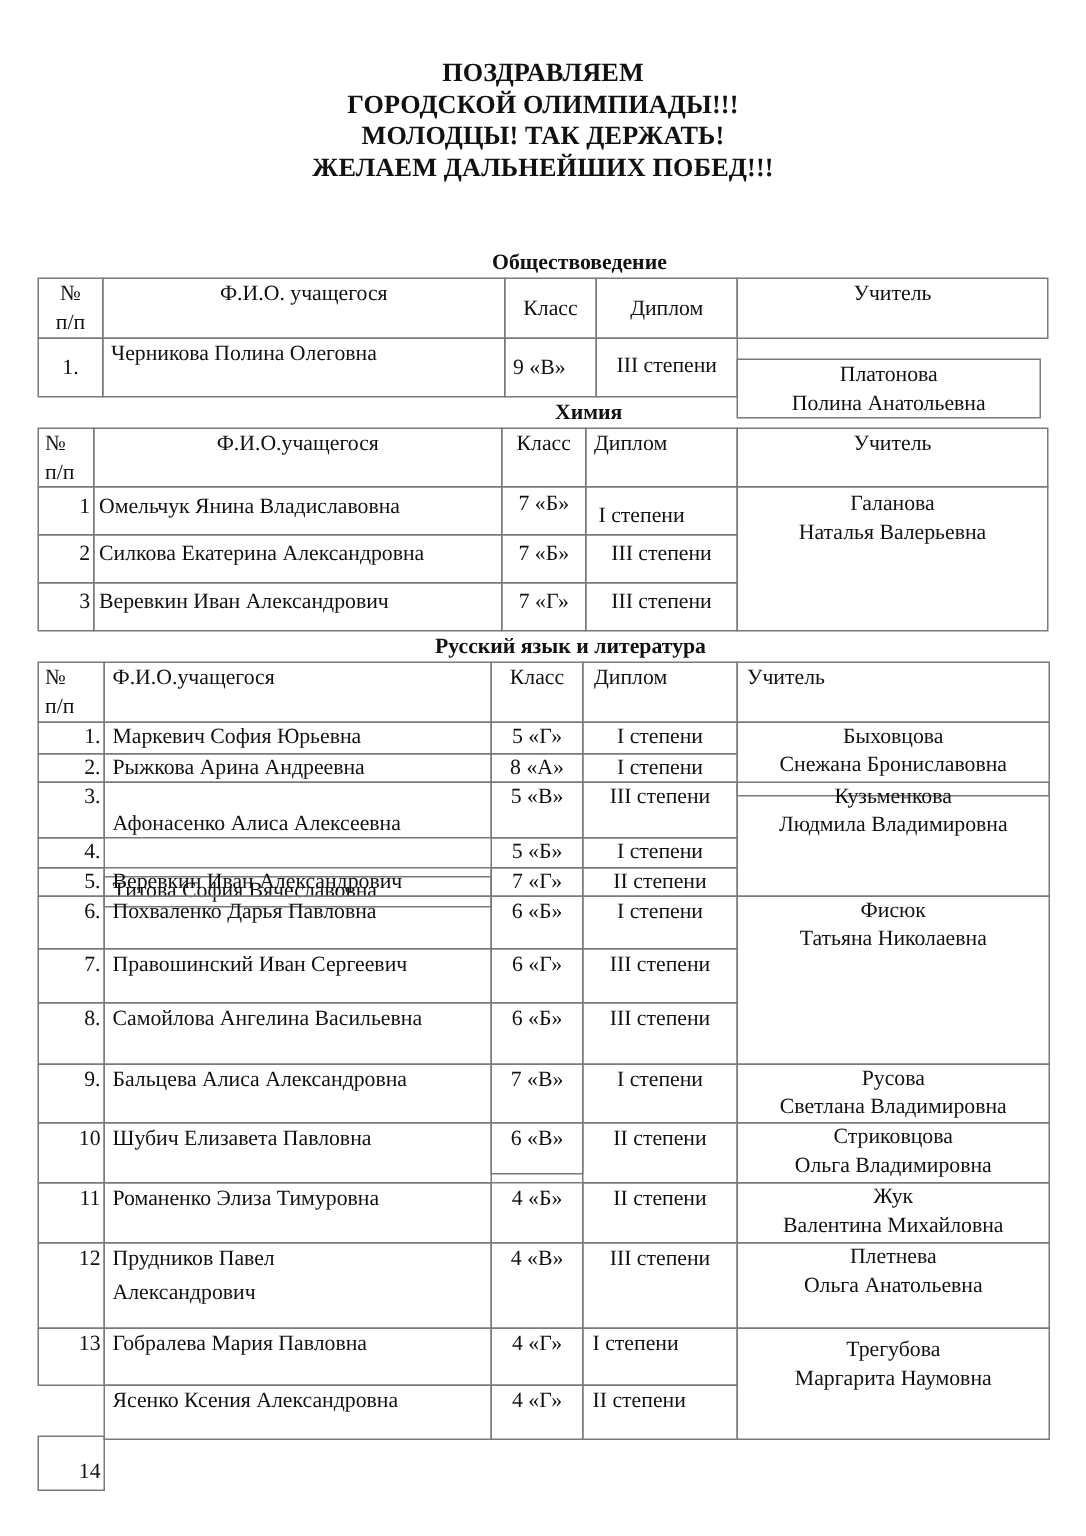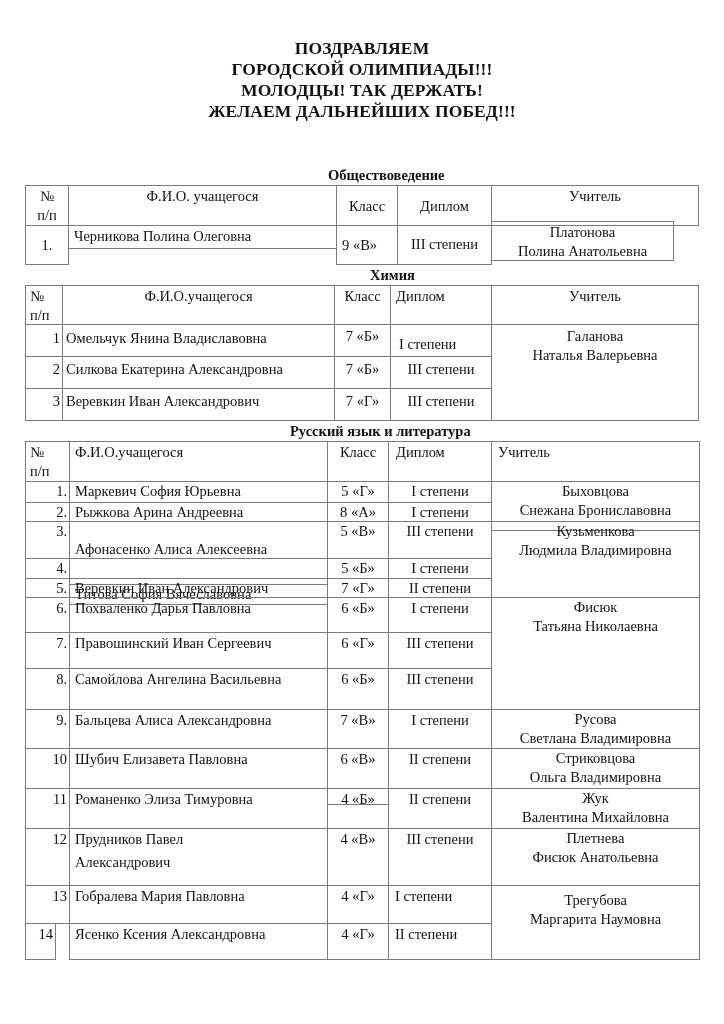--- a/index.html
+++ b/index.html
@@ -43,30 +43,30 @@
   <div class="cell c" style="left:397px; top:185px; width:95px; height:41px; padding-top:11px;">
       <span>Диплом</span>
     </div>
   <div class="cell c" style="left:491px; top:185px; width:208px; height:41px; padding-top:1px;">
       <span>Учитель</span>
     </div>
 
   <div class="cell c" style="left:25px; top:225px; width:44px; height:40px; padding-top:10px;">
       <span>1.</span>
     </div>
-  <div class="cell l" style="left:68px; top:225px; width:269px; height:24px; padding-top:1px;">
+  <div class="cell l" style="left:68px; top:225px; width:269px; height:40px; padding-top:1px;">
       <span>Черникова Полина Олеговна</span>
     </div>
   <div class="cell l" style="left:336px; top:225px; width:62px; height:40px; padding-top:10px;">
       <span>9  «В»</span>
     </div>
   <div class="cell c" style="left:397px; top:225px; width:95px; height:40px; padding-top:9px;">
       <span>III степени</span>
     </div>
-  <div class="cell c" style="left:491px; top:221px; width:183px; height:40px; padding-top:1px;">
+  <div class="cell c" style="left:491px; top:239px; width:203px; height:40px; padding-top:1px;">
     <span>Платонова</span>
     <span>Полина Анатольевна</span>
   </div>
 </div>
 
 <div class="section" style="left:370px; top:267px;">Химия</div>
 <div class="tbl">
   <div class="cell" style="left:25px; top:285px; width:38px; height:40px; padding-left:4px; padding-top:1px;">
     <span>№</span>
     <span>п/п</span>
@@ -254,21 +254,21 @@
     </div>
     <div class="cell c" style="left: 388px; top: 709px; width: 104px; height: 40px; padding-top: 1px;">
       <span>I степени</span>
     </div>
     <div class="cell r" style="left: 25px; top: 748px; width: 45px; height: 41px; padding-top: 1px;">
       <span>10</span>
     </div>
     <div class="cell l" style="left: 69px; top: 748px; width: 259px; height: 41px; padding-top: 1px;">
       <span>Шубич  Елизавета Павловна</span>
     </div>
-    <div class="cell c" style="left: 327px; top: 748px; width: 62px; height: 57px; padding-top: 1px; text-align: center;">
+    <div class="cell c" style="left: 327px; top: 748px; width: 62px; height: 35px; padding-top: 1px; text-align: center;">
       <span>6 «В»</span>
     </div>
     <div class="cell c" style="left: 388px; top: 748px; width: 104px; height: 41px; padding-top: 1px;">
       <span>II степени</span>
     </div>
     <div class="cell r" style="left: 25px; top: 788px; width: 45px; height: 41px; padding-top: 1px;">
       <span>11</span>
     </div>
     <div class="cell l" style="left: 69px; top: 788px; width: 259px; height: 41px; padding-top: 1px;">
       <span>Романенко Элиза Тимуровна</span>
@@ -297,21 +297,21 @@
     </div>
     <div class="cell l" style="left: 69px; top: 885px; width: 259px; height: 39px; padding-top: 1px;">
       <span>Гобралева Мария Павловна</span>
     </div>
     <div class="cell c" style="left: 327px; top: 885px; width: 62px; height: 39px; padding-top: 1px;">
       <span>4 «Г»</span>
     </div>
     <div class="cell l" style="left: 388px; top: 885px; width: 104px; height: 39px; padding-top: 1px; padding-left: 6px;">
       <span>I степени</span>
     </div>
-    <div class="cell r" style="left: 25px; top: 923px; width: 31px; height: 37px; padding-top: 1px;">
+    <div class="cell r" style="left: 25px; top: 957px; width: 45px; height: 37px; padding-top: 14px;">
       <span>14</span>
     </div>
     <div class="cell l" style="left: 69px; top: 923px; width: 259px; height: 37px; padding-top: 1px;">
       <span>Ясенко Ксения Александровна</span>
     </div>
     <div class="cell c" style="left: 327px; top: 923px; width: 62px; height: 37px; padding-top: 1px;">
       <span>4 «Г»</span>
     </div>
     <div class="cell l" style="left: 388px; top: 923px; width: 104px; height: 37px; padding-top: 1px; padding-left: 6px;">
       <span>II степени</span>
@@ -335,19 +335,19 @@
     <div class="cell c" style="left: 491px; top: 748px; width: 209px; height: 41px; padding-top: 0px;">
       <span>Стриковцова</span>
       <span>Ольга Владимировна</span>
     </div>
     <div class="cell c" style="left: 491px; top: 788px; width: 209px; height: 41px; padding-top: 0px;">
       <span>Жук</span>
       <span>Валентина Михайловна</span>
     </div>
     <div class="cell c" style="left: 491px; top: 828px; width: 209px; height: 58px; padding-top: 0px;">
       <span>Плетнева</span>
-      <span>Фисюк Анатольевна</span>
+      <span>Ольга Анатольевна</span>
     </div>
     <div class="cell c" style="left: 491px; top: 885px; width: 209px; height: 75px; padding-top: 5px;">
       <span>Трегубова</span>
       <span>Маргарита Наумовна</span>
     </div>
   </div>
 
 </body></html>

